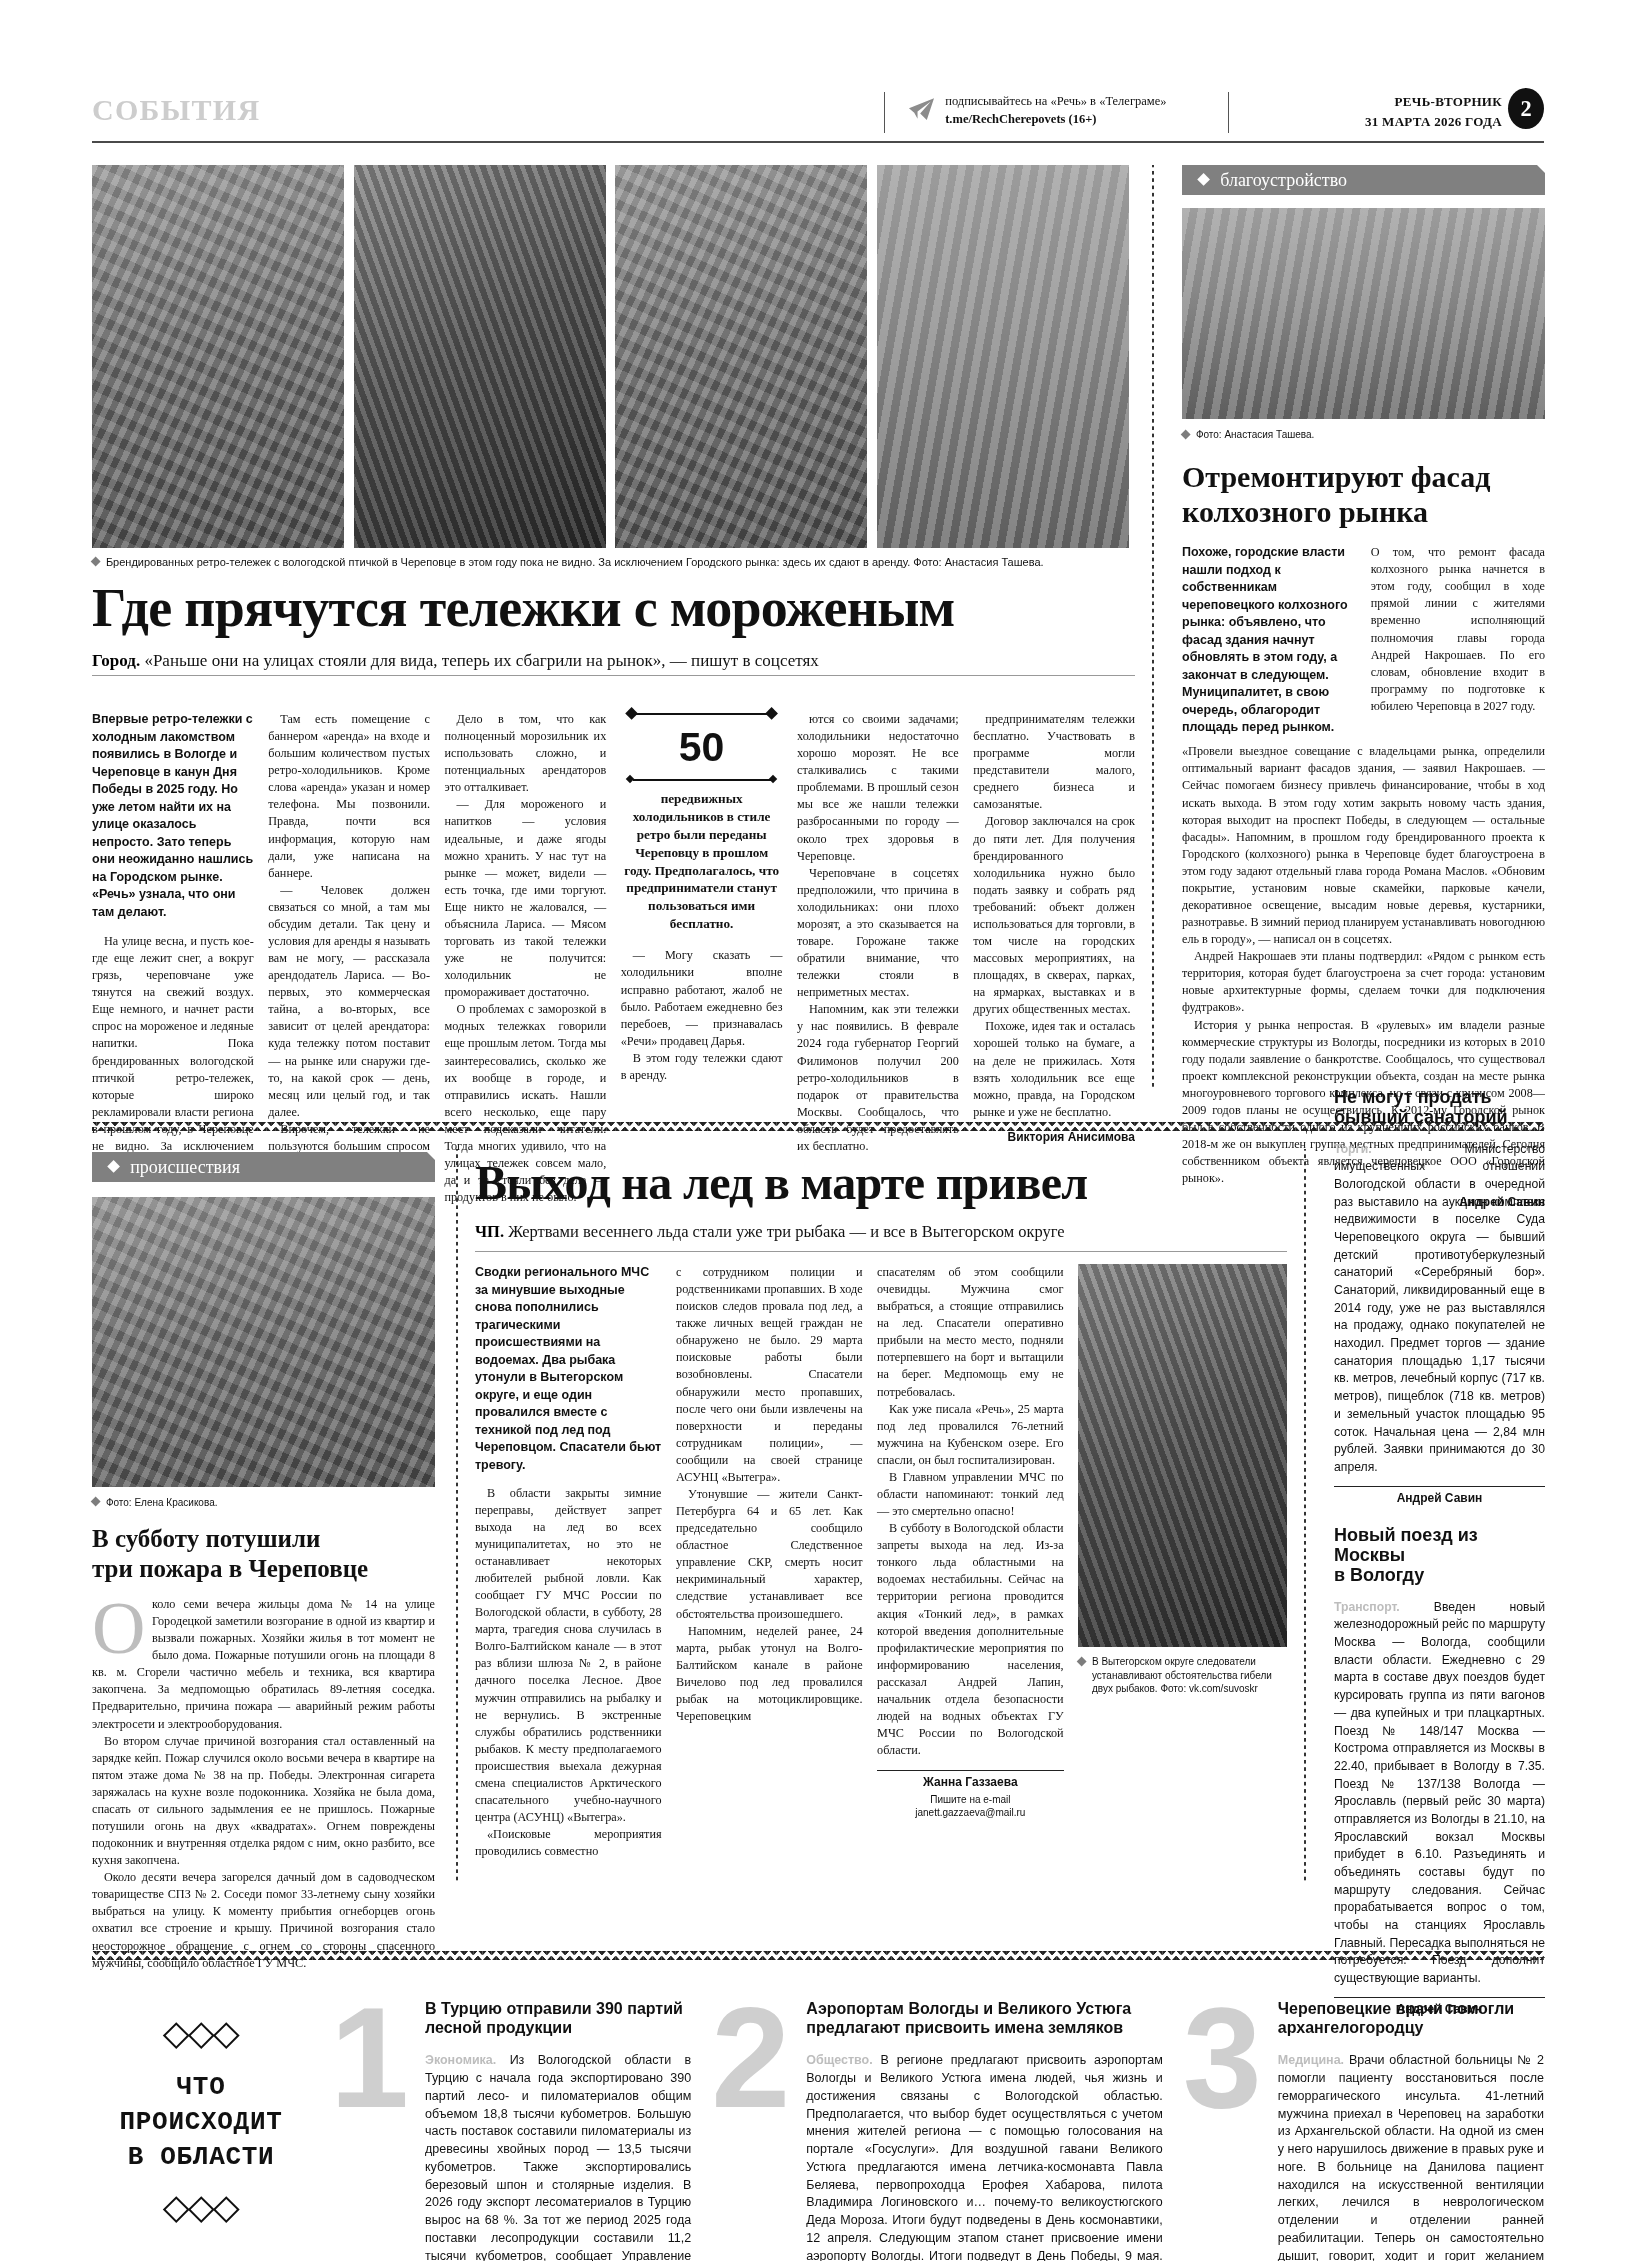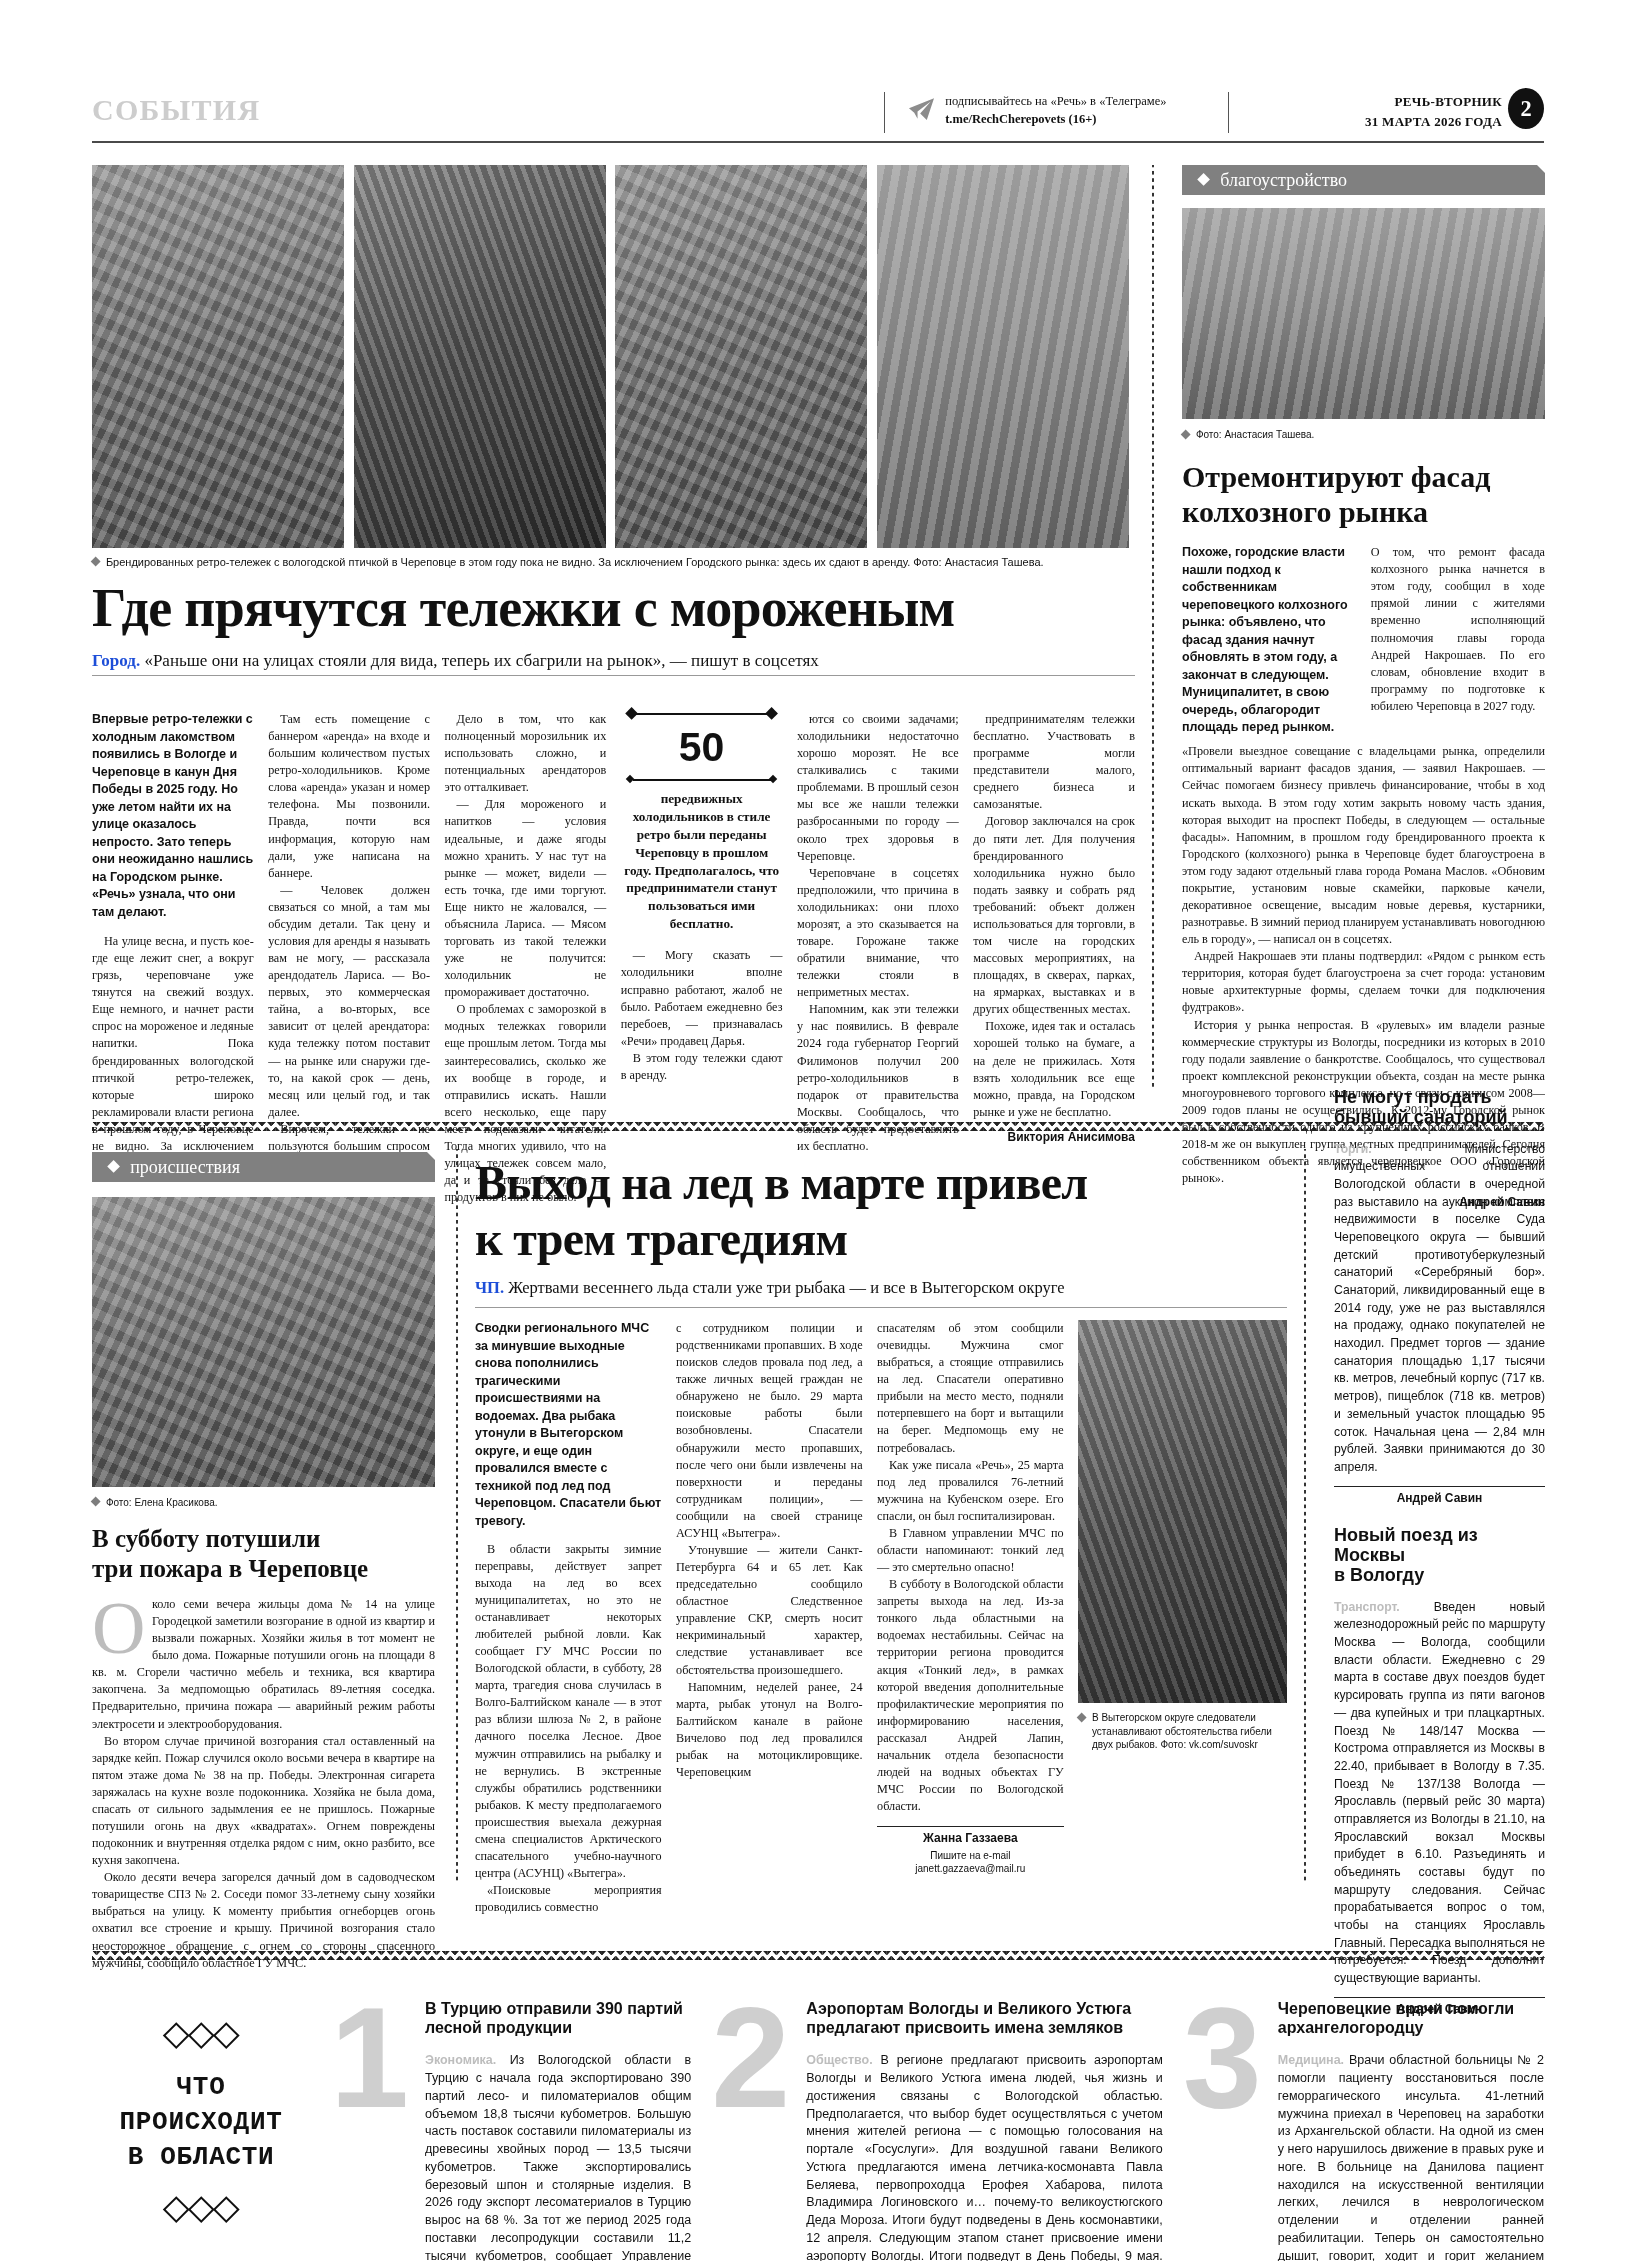--- a/index.html
+++ b/index.html
@@ -73,21 +73,21 @@
   .dia{width:7.3px;height:7.3px;background:#7d7d7d;transform:rotate(45deg);flex:0 0 7.3px;margin-top:2.6px;}
   .rubric{
     position:relative;background:#808080;color:#fff;height:30px;display:flex;align-items:center;gap:12px;
     padding-left:17px;font-family:"Liberation Serif",serif;font-size:18px;
   }
   .rubric .dia{background:#fff;margin-top:0;width:9.2px;height:9.2px;flex:0 0 9.2px;}
   .rubric::after{content:"";position:absolute;right:0;top:0;border-top:8px solid #fff;border-left:8px solid transparent;}
 
   .hl{font-family:"Liberation Serif",serif;font-weight:bold;line-height:1.0;letter-spacing:-0.7px;}
   .kicker{font-family:"Liberation Serif",serif;font-size:17px;line-height:1.25;}
-  .kicker .tag{color:#1d4ed8;font-weight:bold;}
+  .kicker .tag{color:#000000;font-weight:bold;}
   .bodycol{font-family:"Liberation Serif",serif;font-size:12.2px;line-height:1.40;text-align:justify;hyphens:auto;}
   .bodycol p{margin:0 0 0 0;text-indent:12px;}
   .lead{font-family:"Liberation Sans",sans-serif;font-weight:bold;font-size:12.5px;line-height:1.40;text-align:left;}
   .byline{font-family:"Liberation Sans",sans-serif;font-weight:bold;font-size:12px;text-align:right;}
   .bl-rule{height:1.3px;background:#222;margin-bottom:4px;}
 
   
   .callout{text-align:center;}
   .callout .bar{position:relative;height:5.3px;margin:0 6.6px;}
   .callout .bar i{position:absolute;left:5.3px;right:5.3px;top:2px;height:2px;background:#111;}
@@ -278,21 +278,20 @@
         <span class="dropcap">О</span><span>коло семи вечера жильцы дома № 14 на улице Городецкой заметили возгорание в одной из квартир и вызвали пожарных. Хозяйки жилья в тот момент не было дома. Пожарные потушили огонь на площади 8 кв. м. Сгорели частично мебель и техника, вся квартира закопчена. За медпомощью обратилась 89-летняя соседка. Предварительно, причина пожара — аварийный режим работы электросети и электрооборудования.</span>
       </p>
       <p>Во втором случае причиной возгорания стал оставленный на зарядке кейп. Пожар случился около восьми вечера в квартире на пятом этаже дома № 38 на пр. Победы. Электронная сигарета заряжалась на кухне возле подоконника. Хозяйка не была дома, спасать от сильного задымления ее не пришлось. Пожарные потушили огонь на двух «квадратах». Огнем повреждены подоконник и внутренняя отделка рядом с ним, окно разбито, все кухня закопчена.</p>
       <p>Около десяти вечера загорелся дачный дом в садоводческом товариществе СПЗ № 2. Соседи помог 33-летнему сыну хозяйки выбраться на улицу. К моменту прибытия огнеборцев огонь охватил все строение и крышу. Причиной возгорания стало неосторожное обращение с огнем со стороны спасенного мужчины, сообщило областное ГУ МЧС.</p>
     </div>
   </div>
 
   <div style="position:absolute;left:475px;top:1159px;width:812px;">
     <div class="hl" style="font-size:48px;letter-spacing:-0.7px;">
       <div>Выход на лед в марте привел</div>
-      <div style="margin-top:8px">к трем трагедиям</div>
     </div>
     <div class="kicker" style="margin-top:14.5px;font-size:16.5px;">
       <span class="tag">ЧП.</span>
       <span>Жертвами весеннего льда стали уже три рыбака — и все в Вытегорском округе</span>
     </div>
     <div style="width:100%;height:0.7px;background:#999;margin-top:9.2px;"></div>
 
     <div style="display:flex;gap:14.5px;margin-top:12px;">
       <div style="flex:1 1 0">
         <div class="lead">Сводки регионального МЧС за минувшие выходные снова пополнились трагическими происшествиями на водоемах. Два рыбака утонули в Вытегорском округе, и еще один провалился вместе с техникой под лед под Череповцом. Спасатели бьют тревогу.</div>

